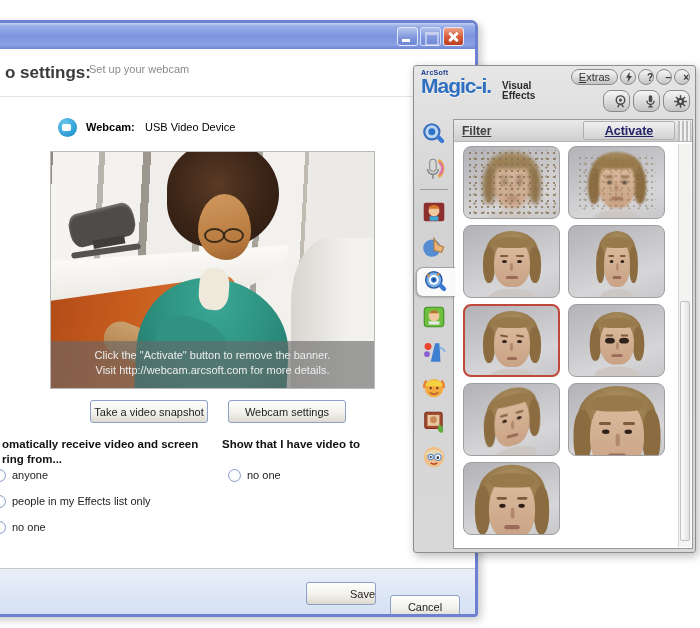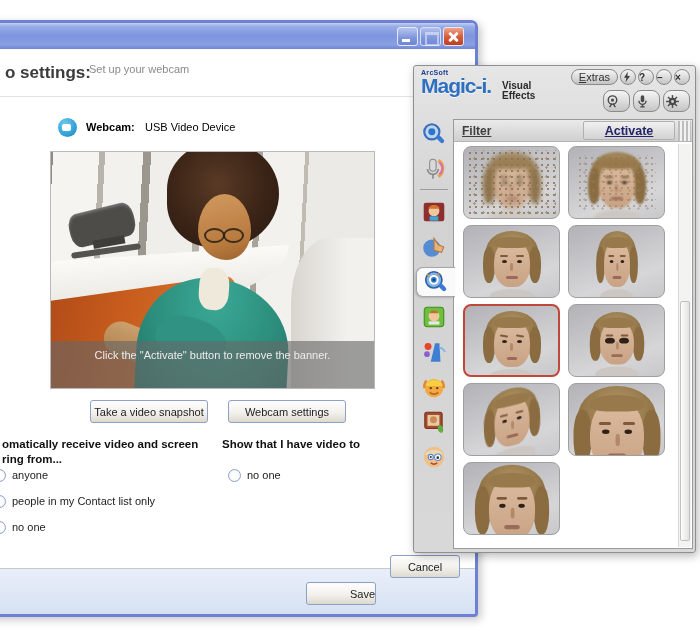--- a/index.html
+++ b/index.html
@@ -71,21 +71,21 @@
   .pv-glasses::before { left:2px; } .pv-glasses::after { right:4px; }
   .banner { position:absolute; left:0; right:0; bottom:0; height:47px; background:rgba(104,104,104,.62);
      color:#ececec; text-align:center; padding-top:7px; line-height:15px; z-index:5; font-size:11px; }
 
   .xp-btn { position:absolute; height:23px; border:1px solid #8ca0c8; border-radius:3px;
      background:linear-gradient(#fefefe,#f2f1ec 55%,#ddd9cf); font-size:11px; color:#222;
      font-family:"Liberation Sans",sans-serif; cursor:default; }
   #btn-snapshot { left:297px; top:351px; width:118px; }
   #btn-camset  { left:435px; top:351px; width:118px; }
   #btn-save    { left:513px; top:533px; width:70px;text-align:right; }
-  #btn-cancel  { left:597px; top:506px; width:70px; }
+  #btn-cancel  { left:597px; top:546px; width:70px; }
 
   .sec-head { position:absolute; font-weight:bold; font-size:11.5px; color:#111; line-height:15px; }
   #recv-head { left:209px; top:388px; }
   #show-head { left:429px; top:388px; }
   .radio-list { position:absolute; }
   #recv-opts { left:200px; top:420px; }
   #show-opts { left:435px; top:420px; }
   .radio-row { height:26px; white-space:nowrap; }
   .radio { display:inline-block; width:13px; height:13px; border-radius:50%; border:1px solid #8da0c8;
      background:radial-gradient(#fff 40%,#e9edf3); vertical-align:-3px; }
@@ -100,21 +100,21 @@
   
   #arc { position:absolute; left:413px; top:65px; width:283px; height:488px; border:1px solid #8f8f8f;
      border-radius:3px; background:linear-gradient(#e6e6e6,#d2d2d2 30%,#d8d8d8);
      box-shadow:2px 3px 10px rgba(0,0,0,.28); }
   .brand { position:absolute; left:7px; top:3px; }
   .brand-company { font-size:7px; font-weight:bold; color:#1d3e8e; letter-spacing:.3px; display:block; }
   .brand-product { font-size:21px; font-weight:bold; color:#2e6fc0; letter-spacing:-1px; line-height:19px; display:block;
      text-shadow:0 1px 0 rgba(255,255,255,.7); }
   .brand-tag { position:absolute; left:88px; top:15px; font-size:10px; font-weight:bold; color:#2a2a2a; line-height:10px; }
   .arc-gray-btn { background:linear-gradient(#f5f5f5,#d8d8d8 60%,#c4c4c4); border:1px solid #8a8a8a;
-     border-radius:8px; color:#333; display:flex; align-items:center; justify-content:flex-start; cursor:default; }
+     border-radius:8px; color:#333; display:flex; align-items:center; justify-content:flex-end; cursor:default; }
   .arc-top { position:absolute; top:3px; right:5px; display:flex; gap:2px; align-items:center; }
   .btn-extras { height:16px; padding:0 7px; font-size:11px; }
   .btn-extras span { display:block; }
   .btn-extras span::first-letter { text-decoration:underline; }
   .arc-sm-btn { width:16px; height:16px; font-size:10px; font-weight:bold; }
   .arc-tools { position:absolute; top:24px; right:5px; display:flex; gap:3px; }
   .arc-tool-btn { width:27px; height:22px; }
 
   .sidebar { position:absolute; left:2px; top:51px; width:36px; }
   .side-icon { width:30px; height:30px; margin:2px auto 5px; display:flex; align-items:center; justify-content:center;
@@ -212,35 +212,36 @@
         <div class="pv pv-floor"></div>
         <div class="pv pv-arm"></div>
         <div class="pv pv-torso"></div>
         <div class="pv pv-sleeve"></div>
         <div class="pv pv-shirt"></div>
         <div class="pv pv-hair"></div>
         <div class="pv pv-face"></div>
         <div class="pv pv-glasses"></div>
         <div class="banner">
           <div>Click the "Activate" button to remove the banner.</div>
+          <div>Visit http://webcam.arcsoft.com for more details.</div>
         </div>
       </div>
 
       <button class="xp-btn" id="btn-snapshot">Take a video snapshot</button>
       <button class="xp-btn" id="btn-camset">Webcam settings</button>
 
       <div class="sec-head" id="recv-head">
         <span style="display:block">omatically receive video and screen</span>
         <span style="display:block">ring from...</span>
       </div>
       <div class="sec-head" id="show-head">Show that I have video to</div>
 
       <div class="radio-list" id="recv-opts">
           <div class="radio-row"><span class="radio"></span><span class="radio-label">anyone</span></div>
-          <div class="radio-row"><span class="radio"></span><span class="radio-label">people in my Contact list only</span></div>
+          <div class="radio-row"><span class="radio"></span><span class="radio-label">people in my Effects list only</span></div>
           <div class="radio-row"><span class="radio"></span><span class="radio-label">no one</span></div>
         </div>
       <div class="radio-list" id="show-opts">
           <div class="radio-row"><span class="radio"></span><span class="radio-label">no one</span></div>
         </div>
 
       <div class="ftr-line"></div>
       <div class="ftr-band"></div>
       <button class="xp-btn" id="btn-save">Save</button>
       <button class="xp-btn" id="btn-cancel">Cancel</button>

